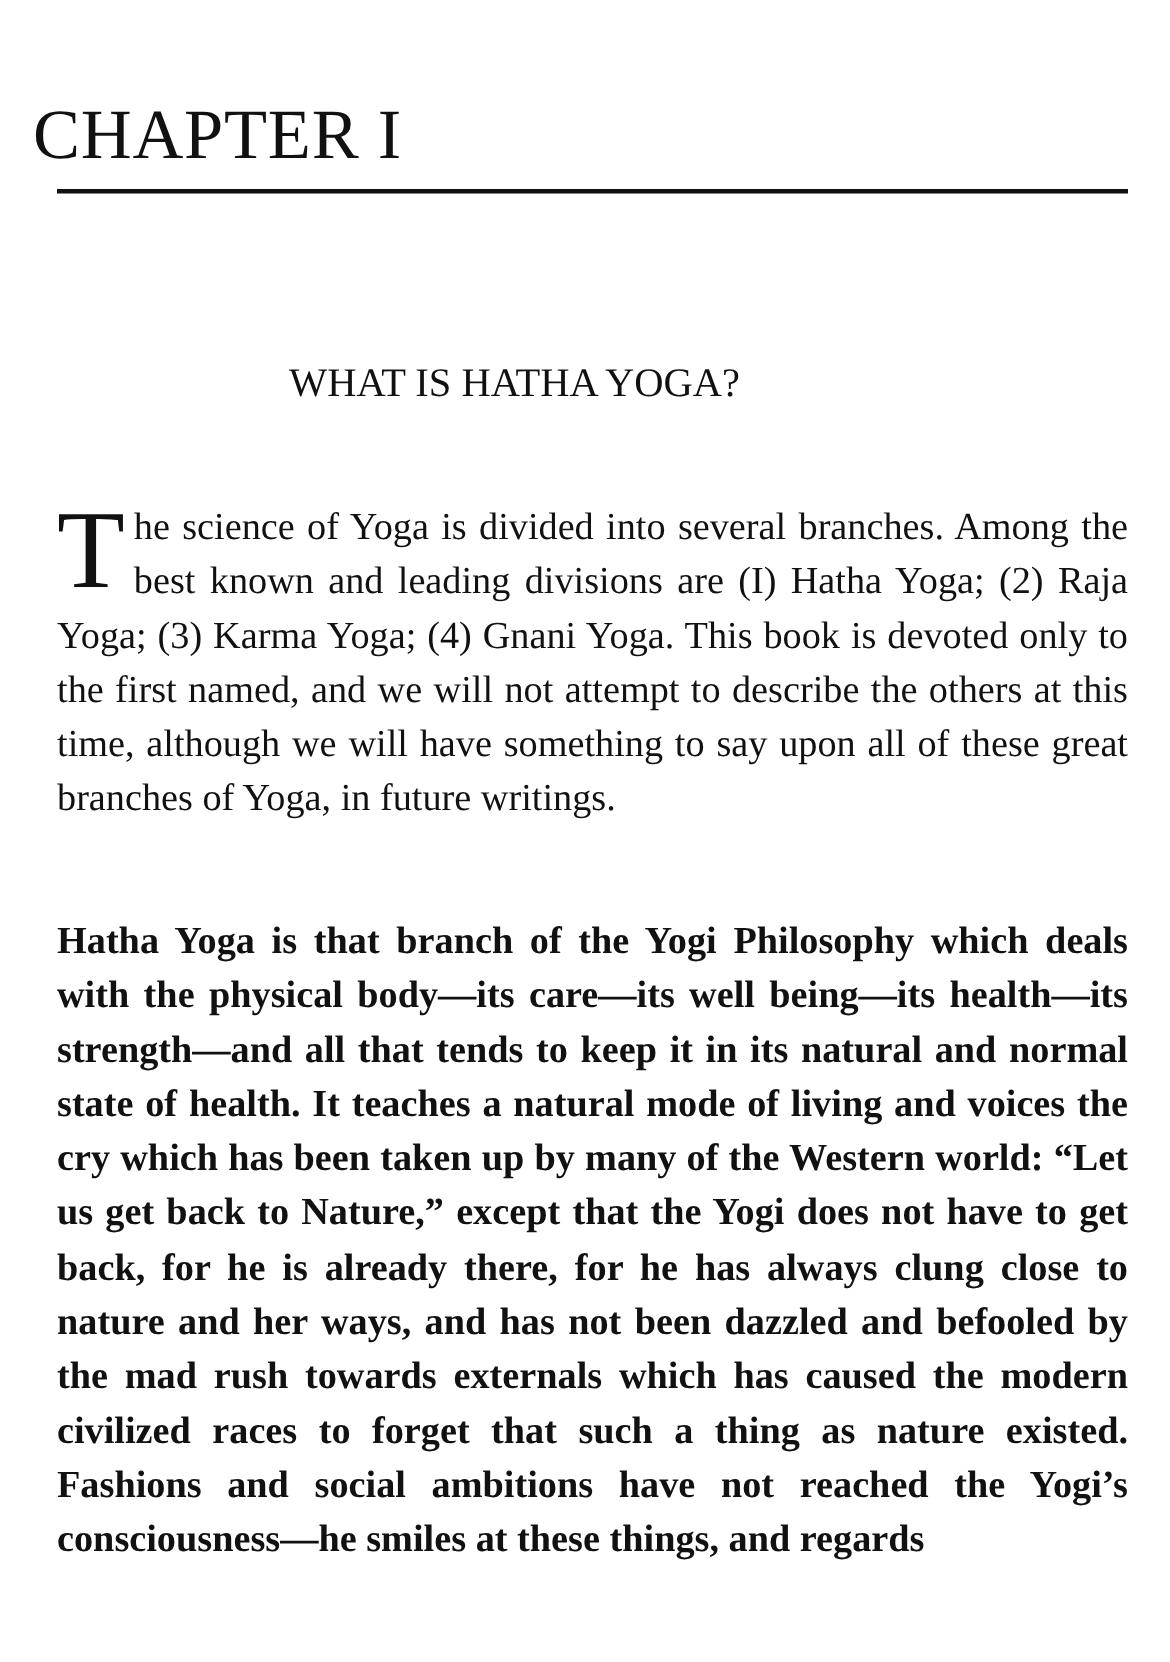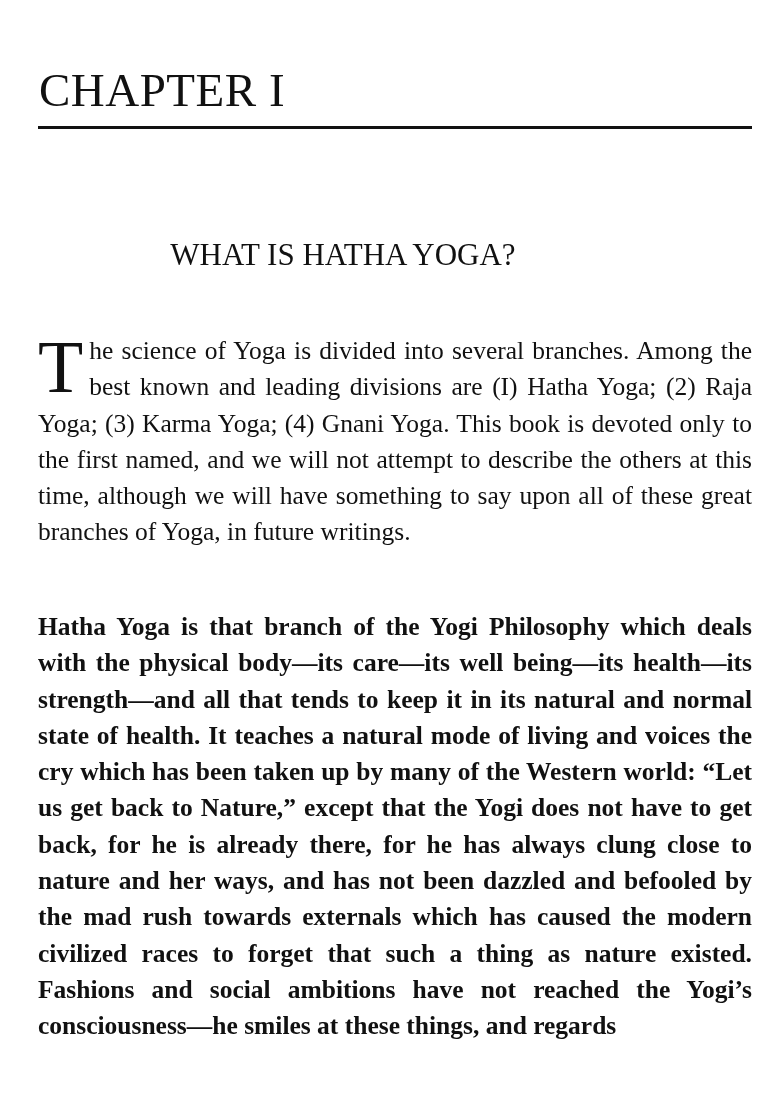--- a/index.html
+++ b/index.html
@@ -1,19 +1,19 @@
 <!DOCTYPE html>
 <html><head>
 <meta charset="utf-8">
 <style>
   html, body { margin: 0; padding: 0; background: #ffffff; }
   body { width: 780px; height: 1108px; position: relative; overflow: hidden; color: #111; font-family: "Liberation Serif", "DejaVu Serif", serif; }
-  .chapter-title { position: absolute; left: 39px; top: 62px; font-size: 47px; letter-spacing: 0.5px; line-height: 56px; margin: 0; font-weight: normal; }
+  .chapter-title { position: absolute; left: 22px; top: 62px; font-size: 47px; letter-spacing: 0.5px; line-height: 56px; margin: 0; font-weight: normal; }
   .rule { position: absolute; left: 38px; top: 126px; width: 714px; height: 3px; background: #111; }
-  .section-heading { position: absolute; left: 0; width: 636px; top: 238px; text-align: center; font-size: 31px; line-height: 34px; margin: 0; font-weight: normal; padding-left: 50px; box-sizing: border-box; }
+  .section-heading { position: absolute; left: 0; width: 636px; top: 238px; text-align: center; font-size: 27px; line-height: 34px; margin: 0; font-weight: normal; padding-left: 50px; box-sizing: border-box; }
   .para { position: absolute; left: 38px; width: 714px; font-size: 25.5px; line-height: 36.3px; text-align: justify; margin: 0; }
   .para1 { top: 333px; }
   .para2 { top: 609px; font-weight: bold; }
   .dropcap { float: left; font-size: 74px; line-height: 60px; margin: 4px 6px 0 0; padding: 0; }
 </style>
 </head>
 <body>
 
 <h1 class="chapter-title">CHAPTER I</h1>
 <div class="rule"></div>

